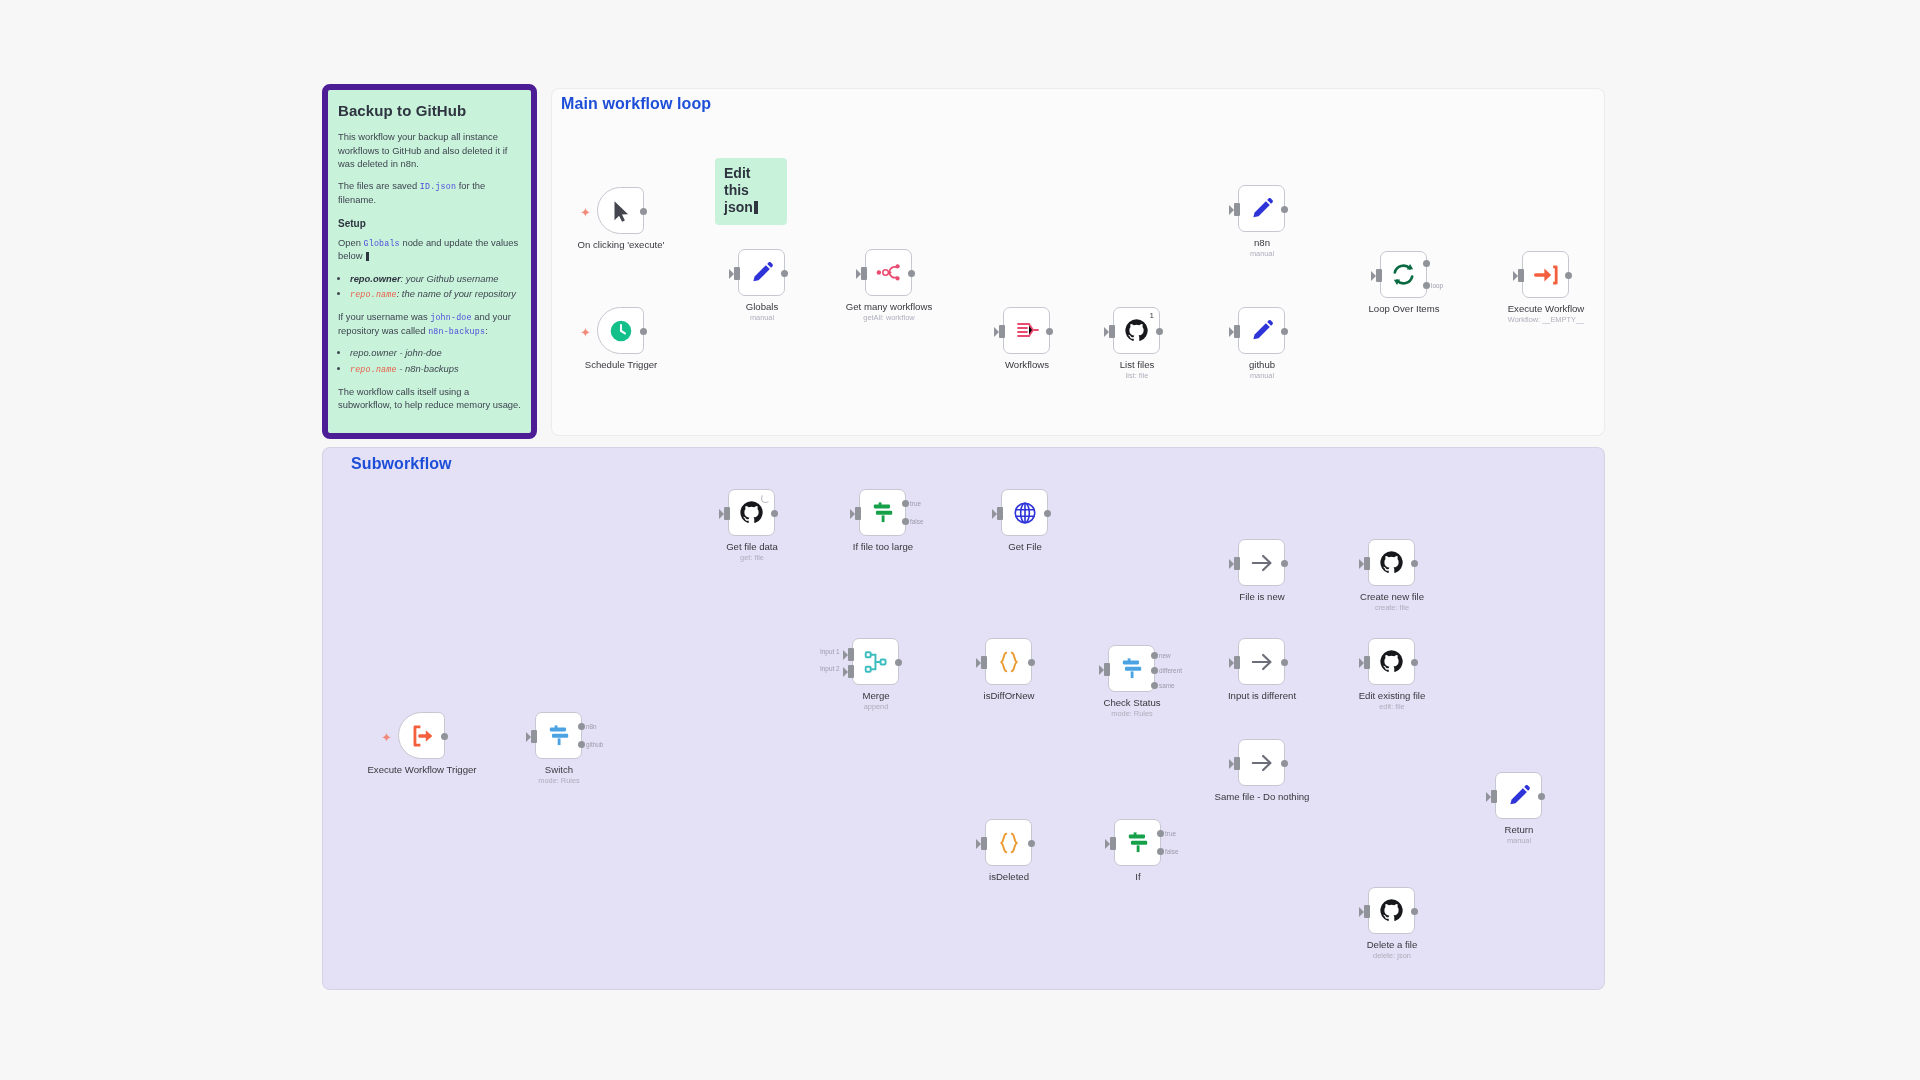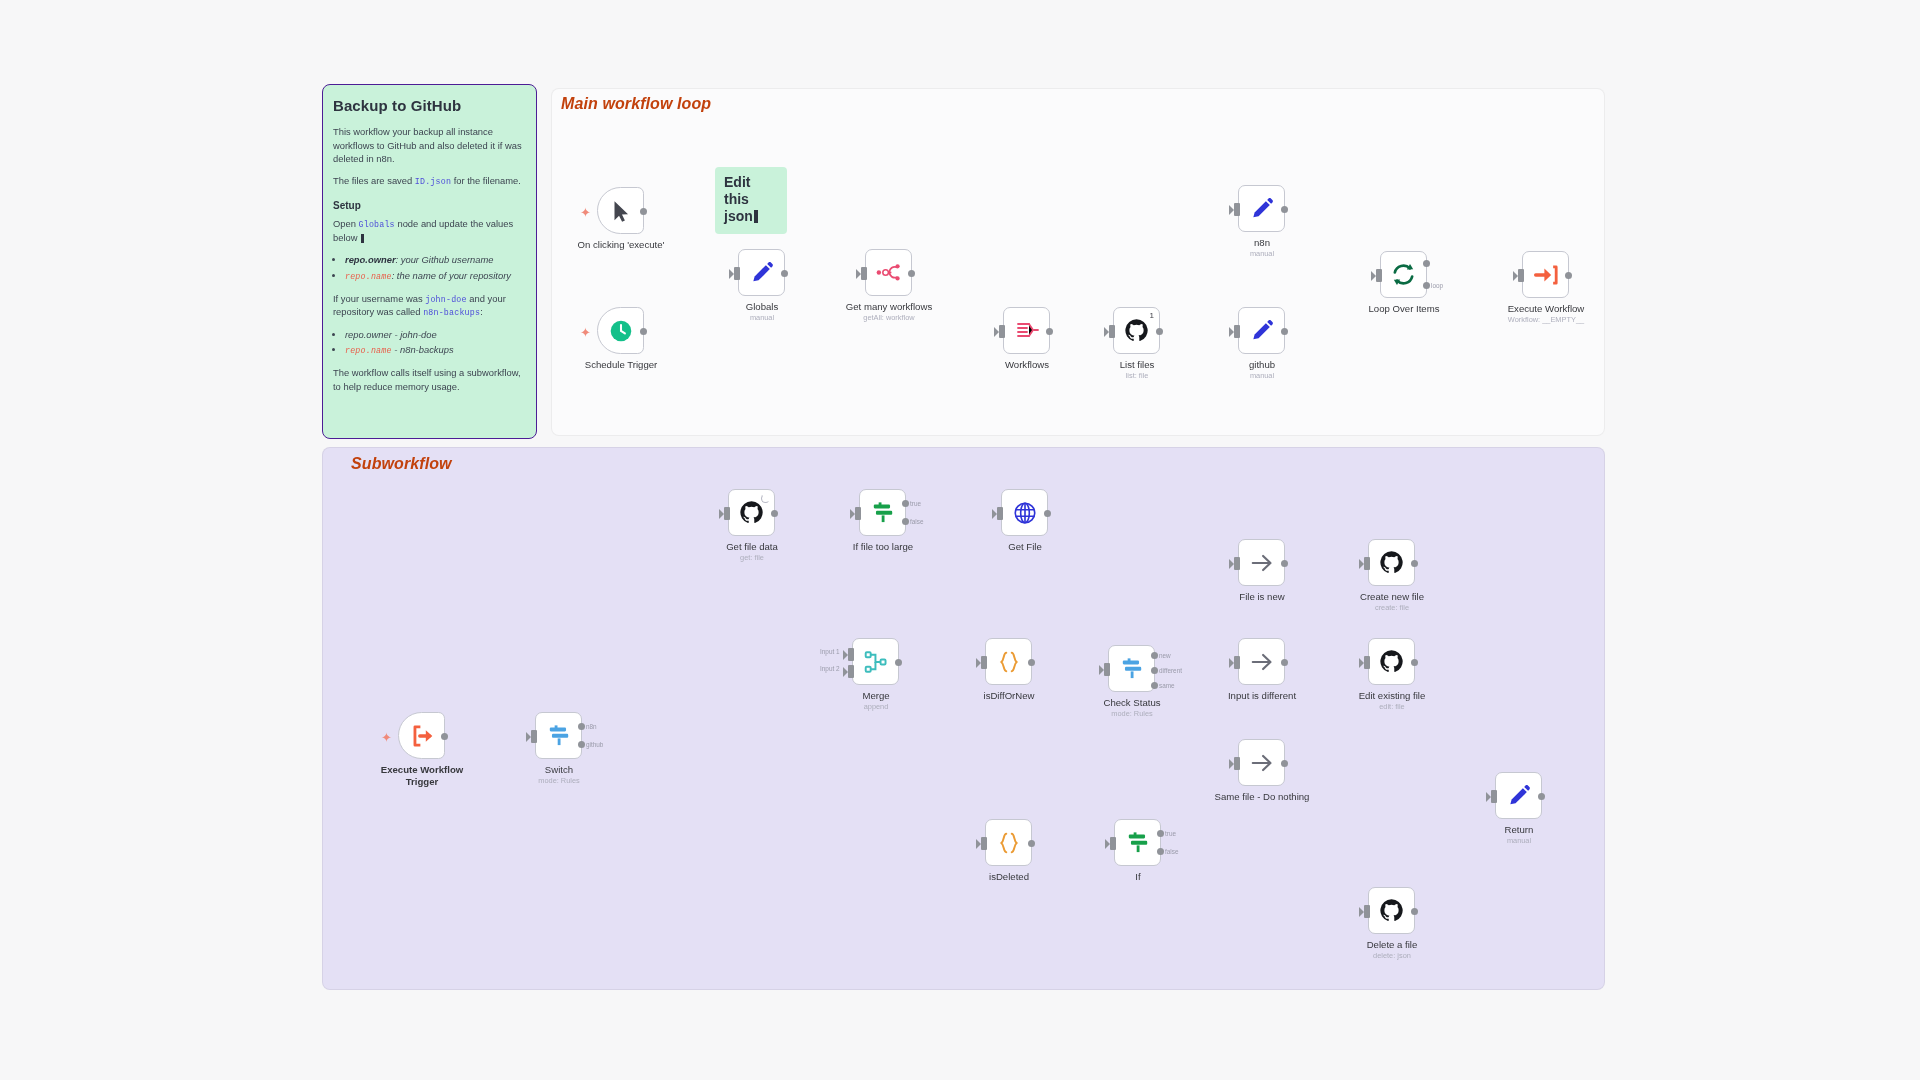--- a/index.html
+++ b/index.html
@@ -12,32 +12,31 @@
   #canvas { position: relative; width: 1920px; height: 1080px; }
 
   
   .sticky {
     position: absolute;
     border-radius: 8px;
     border: 1px solid rgba(0,0,0,0.06);
   }
   .sticky-green {
     background: #c9f2da;
-    border: 1px solid #4c1d95;
+    border: 6px solid #4c1d95;
   }
   .sticky-white { background: #fbfbfc; }
   .sticky-purple { background: #e4e0f5; }
 
   .region-title {
     position: absolute;
     font-size: 16px;
     font-weight: 700;
-    color: #c2410c;
+    color: #1d4ed8;
     letter-spacing: .1px;
-    font-style: italic;
   }
 
   
   .note-body {
     position: absolute;
     left: 10px; right: 10px; top: 10px;
     color: #3d4551;
     font-size: 9.4px;
     line-height: 1.42;
   }
@@ -289,21 +288,21 @@
       <p>The workflow calls itself using a subworkflow, to help reduce memory usage.</p>
     </div>
   </div>
 
   <div class="sticky sticky-white" style="left:551px; top:88px; width:1054px; height:348px;"></div>
   <div class="region-title" style="left:561px; top:95px;">Main workflow loop</div>
 
   <div class="sticky sticky-purple" style="left:322px; top:447px; width:1283px; height:543px;"></div>
   <div class="region-title" style="left:351px; top:455px;">Subworkflow</div>
 
-  <div class="edit-hint" style="left:715px; top:167px;">
+  <div class="edit-hint" style="left:715px; top:158px;">
     <span>Edit this</span><br>
     <span>json</span><span class="caret"></span>
   </div>
 
   <div class="node" style="left:597px; top:187px;">
     <div class="plus-mark">✦</div>
     <div class="node-box trigger">
       <svg class="ic" width="26" height="26" viewBox="0 0 24 24">
         <path d="M6 3 L6 20.5 L10.2 16.4 L13 22 L15.6 20.7 L12.9 15.3 L18.5 15 Z" fill="#44464f"></path>
       </svg>
@@ -446,21 +445,21 @@
   <div class="node" style="left:398px; top:712px;">
     <div class="plus-mark">✦</div>
     <div class="node-box trigger">
       <svg class="ic" width="26" height="26" viewBox="0 0 24 24">
         <path d="M10.5 3.5 L5.5 3.5 L5.5 20.5 L10.5 20.5" fill="none" stroke="#f4603e" stroke-width="2.6" stroke-linejoin="round"></path>
         <path d="M10 12 L19 12" stroke="#f4603e" stroke-width="3.2" stroke-linecap="round"></path>
         <path d="M15.5 6.6 L21.5 12 L15.5 17.4 Z" fill="#f4603e"></path>
       </svg>
       <div class="port-out"></div>
     </div>
-    <div class="node-label" style="width:110px; left:-31px;font-weight:bold;">Execute Workflow Trigger</div>
+    <div class="node-label" style="width:110px; left:-31px;">Execute Workflow Trigger</div>
   </div>
 
   <div class="node" style="left:535px; top:712px;">
     <div class="node-box">
       <div class="port-in"></div>
       <svg class="ic" width="26" height="26" viewBox="0 0 24 24">
         <rect x="3.5" y="4.2" width="15" height="3.6" rx="1" fill="#4ba3e3"></rect>
         <rect x="5.5" y="10" width="15" height="3.6" rx="1" fill="#4ba3e3"></rect>
         <rect x="10.8" y="14.2" width="2.6" height="6.2" fill="#4ba3e3"></rect>
         <rect x="8" y="2.2" width="2.6" height="3" fill="#4ba3e3"></rect>

